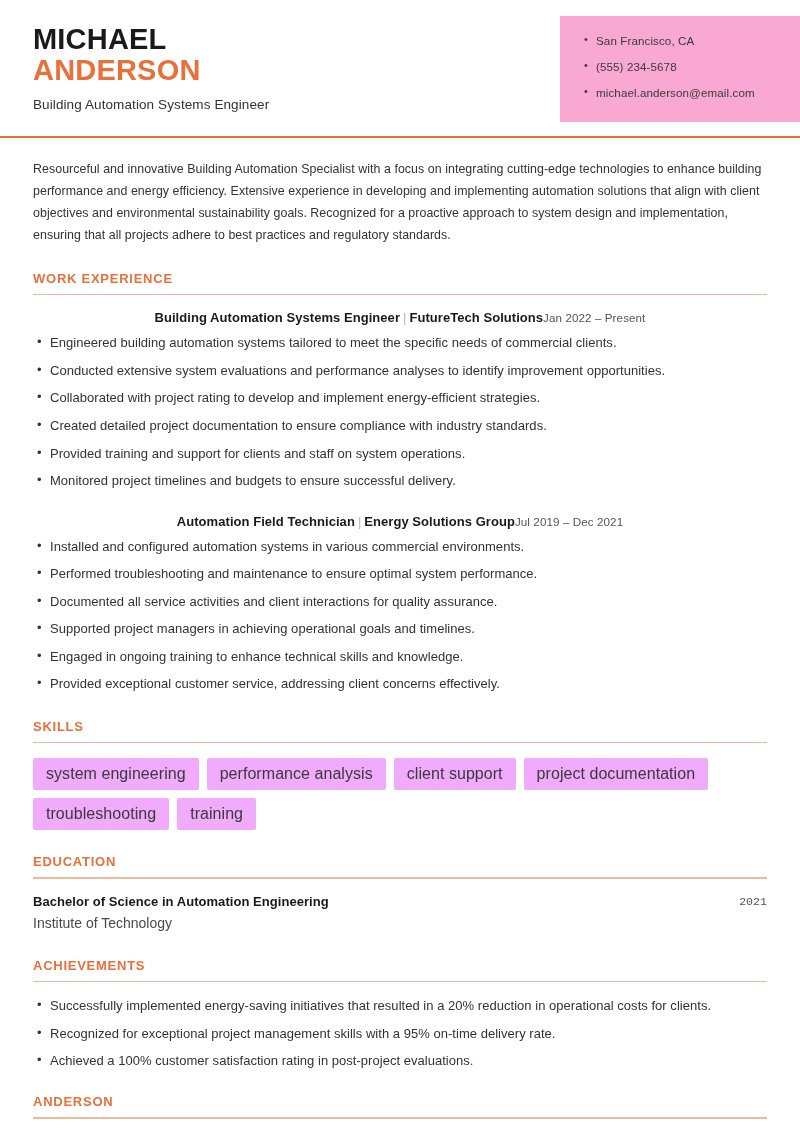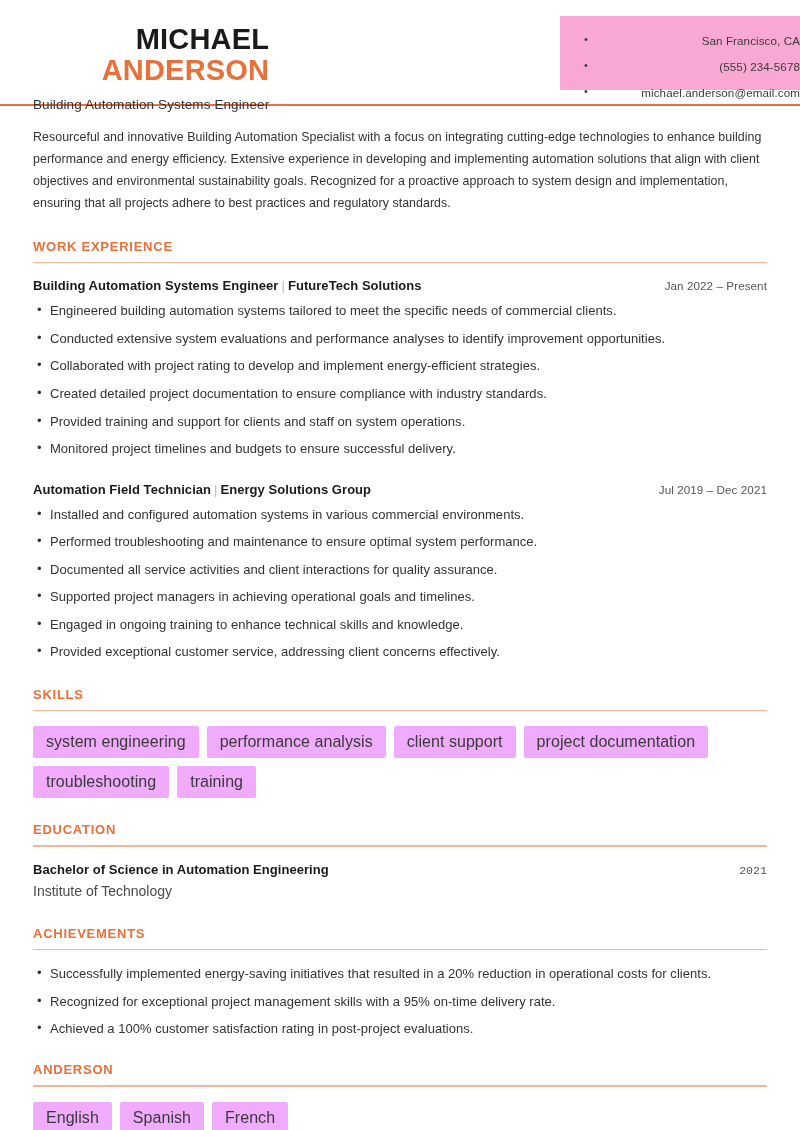--- a/index.html
+++ b/index.html
@@ -16,22 +16,21 @@
     position: relative;
     overflow: hidden;
   }
 
   
   .header {
     position: relative;
     display: flex;
     align-items: flex-start;
     justify-content: space-between;
-    height: 104px;
-    text-align: right;
+    height: 136px;
   }
   .header-left {
     padding: 24px 0 0 33px;
   }
   .name-first {
     font-size: 29px;
     font-weight: bold;
     letter-spacing: 0.2px;
     line-height: 1.07;
     color: #1a1a1a;
@@ -111,21 +110,21 @@
     background: #f0b79a;
     width: 100%;
     margin-bottom: 15px;
   }
 
   
   .entry { margin-bottom: 19px; }
   .entry:last-child { margin-bottom: 0; }
   .entry-head {
     display: flex;
-    justify-content: space-between;
+    justify-content: center;
     align-items: baseline;
     margin-bottom: 9px;
   }
   .entry-title {
     font-size: 13px;
     font-weight: bold;
     color: #1a1a1a;
     letter-spacing: 0.05px;
   }
   .entry-sep {
@@ -174,21 +173,21 @@
     padding: 7px 13px;
     font-size: 16px;
     color: #3a3a3a;
     letter-spacing: 0.05px;
   }
 
   
   .edu-head {
     display: flex;
     justify-content: space-between;
-    align-items: flex-end;
+    align-items: center;
   }
   .edu-degree {
     font-size: 13px;
     font-weight: bold;
     color: #1a1a1a;
     letter-spacing: 0.05px;
   }
   .edu-year {
     font-size: 11.6px;
     color: #555555;

